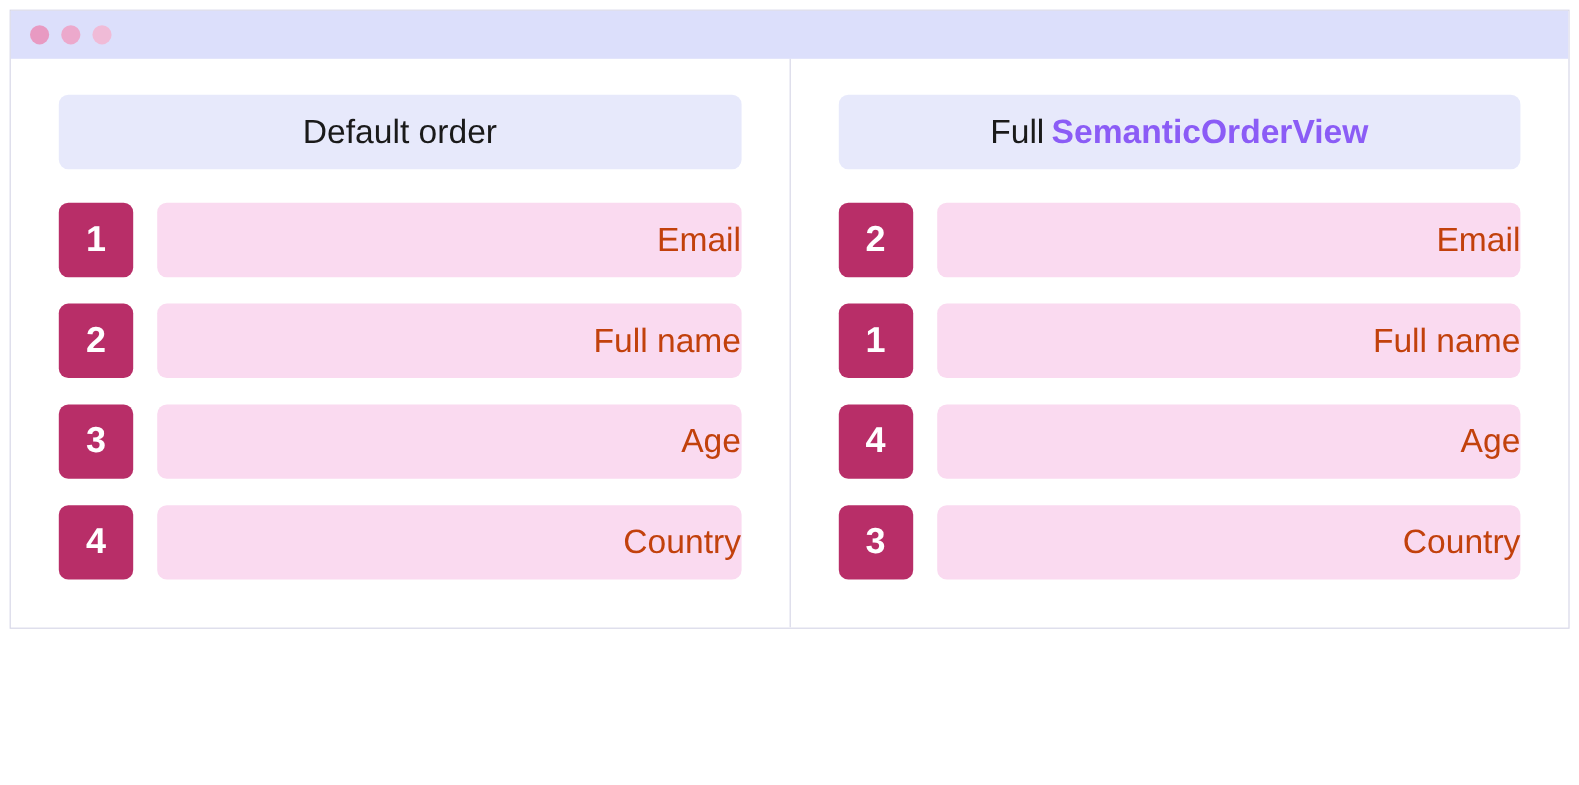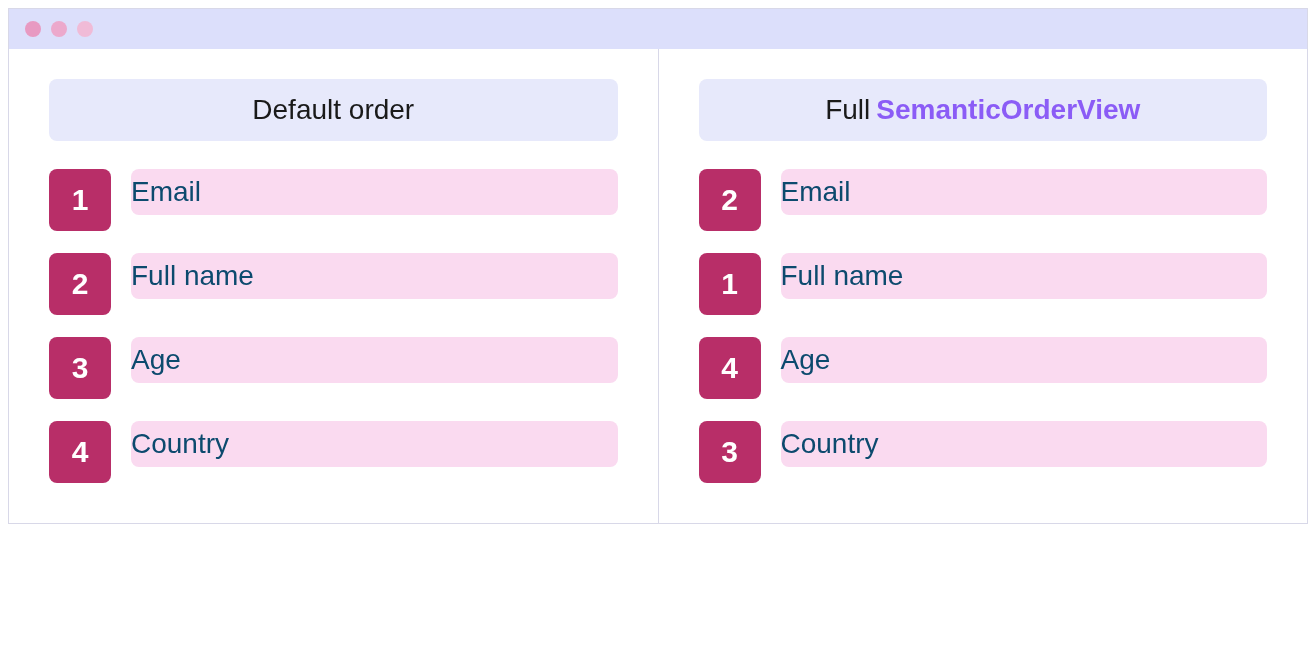--- a/index.html
+++ b/index.html
@@ -76,28 +76,28 @@
     border-radius: 8px;
     display: flex;
     align-items: center;
     justify-content: center;
     font-size: 30px;
     font-weight: 700;
     flex-shrink: 0;
   }
   .field-chip {
     flex: 1;
-    height: 46px;
+    height: 62px;
     background: #fadaf0;
     border-radius: 8px;
     display: flex;
     align-items: center;
-    justify-content: flex-start;
+    justify-content: flex-end;
     font-size: 28px;
-    color: #0c4a6e;
+    color: #c2410c;
   }
 </style>
 </head>
 <body>
 
 <div class="window">
   <div class="titlebar">
     <div class="traffic-dot"></div>
     <div class="traffic-dot"></div>
     <div class="traffic-dot"></div>

